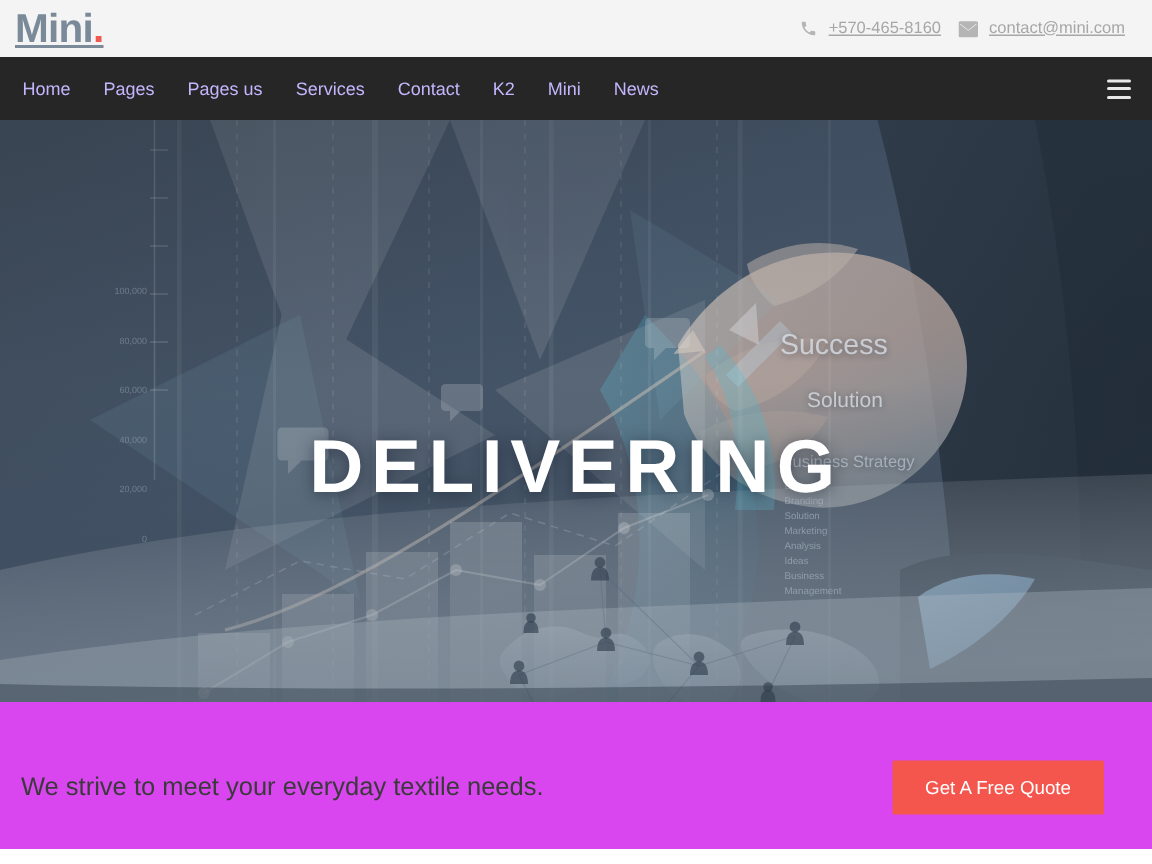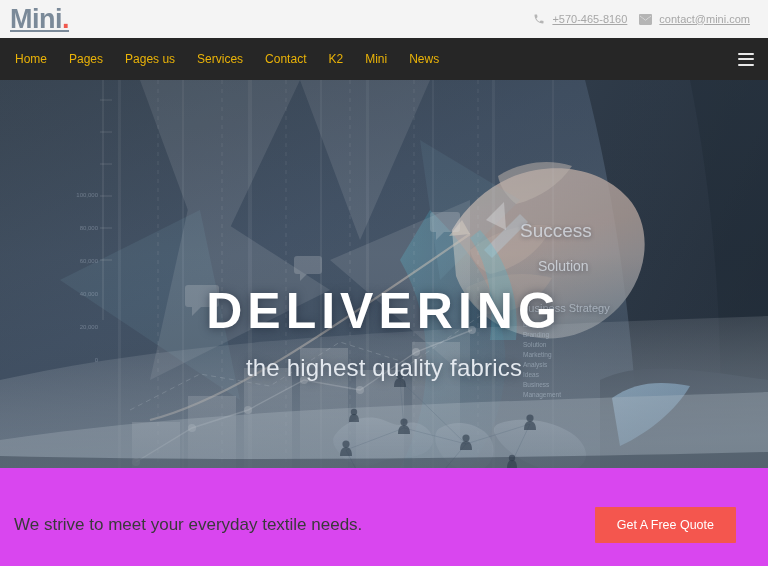--- a/index.html
+++ b/index.html
@@ -24,21 +24,21 @@
 
   
   .navbar {
     height:42px; background:#262626;
     display:flex; align-items:center; justify-content:space-between;
     padding:0 14px 0 4px;
   }
   .nav-list { display:flex; align-items:center; list-style:none; }
   .nav-list li { }
   .nav-link {
-    display:block; padding:0 11px; font-size:12px; color:#eab308;
+    display:block; padding:0 11px; font-size:12px; color:#c4b5fd;
     text-decoration:none; line-height:42px; white-space:nowrap;
   }
   .burger { width:16px; height:13px; display:flex; flex-direction:column; justify-content:space-between; cursor:pointer; }
   .burger span { display:block; height:2px; background:#e8e8e8; border-radius:1px; }
 
   
   .hero {
     position:relative; height:388px; overflow:hidden;
     background:#3b4856;
   }
@@ -400,20 +400,19 @@
     <div>Solution</div>
     <div>Marketing</div>
     <div>Analysis</div>
     <div>Ideas</div>
     <div>Business</div>
     <div>Management</div>
   </div>
 
   <div class="hero-text">
     <div class="hero-title">DELIVERING</div>
-    <div class="hero-sub">the highest quality fabrics</div>
   </div>
 </section>
 
 <section class="cta">
   <div class="cta-text">We strive to meet your everyday textile needs.</div>
   <button class="cta-btn">Get A Free Quote</button>
 </section>
 
 </body></html>

